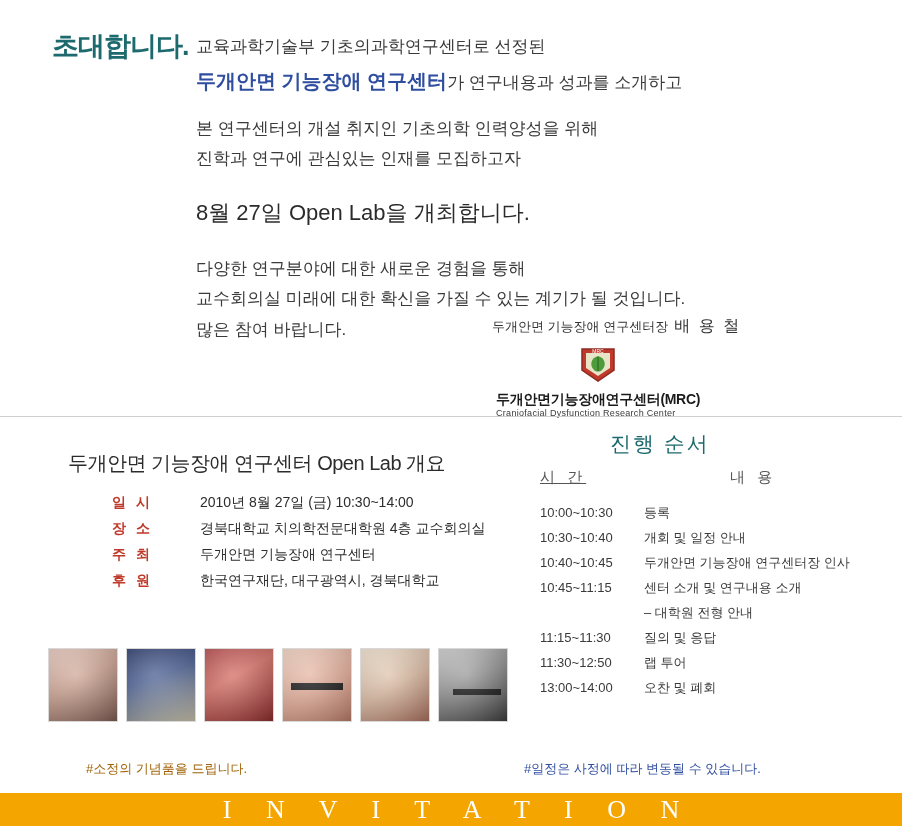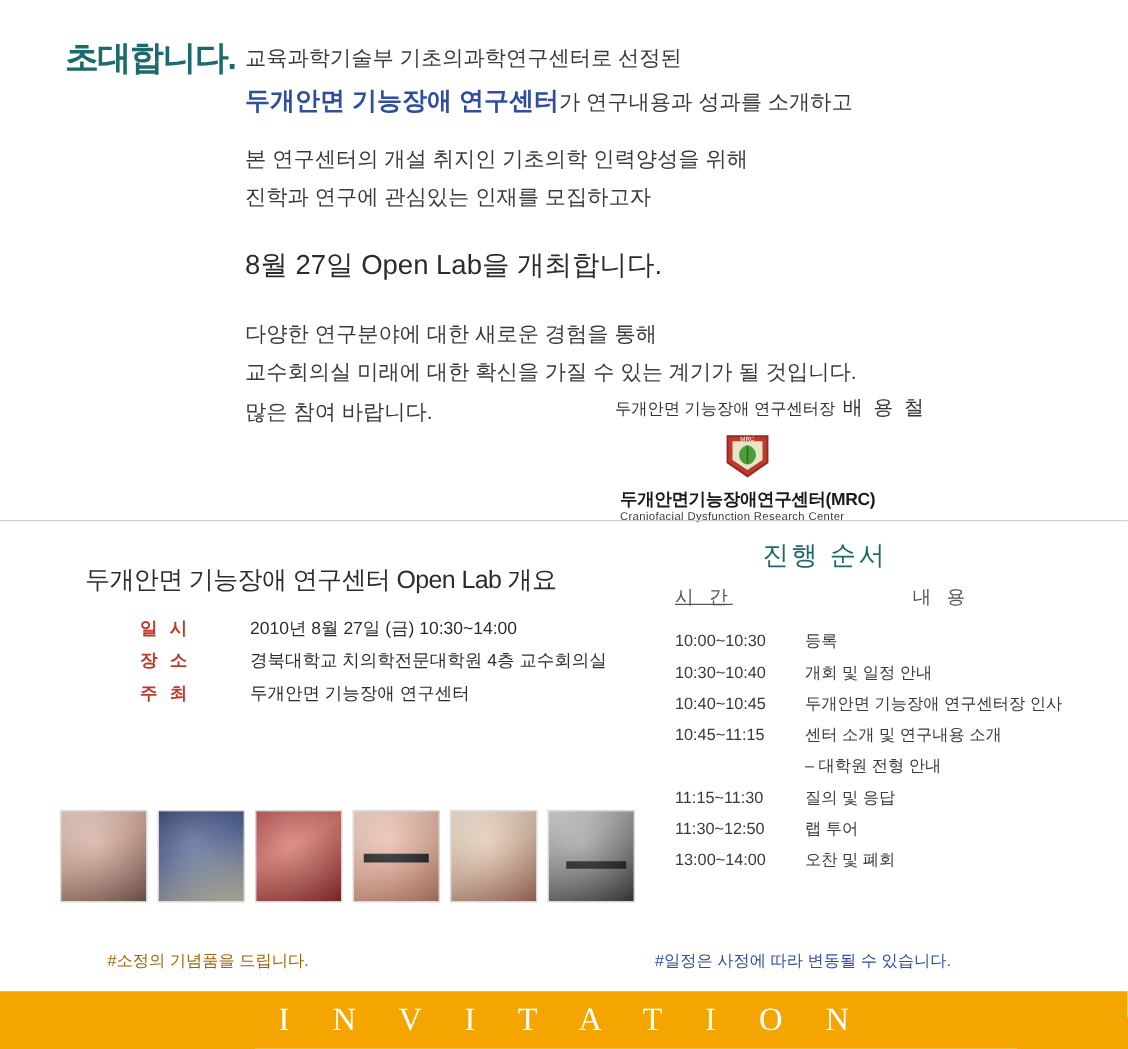--- a/index.html
+++ b/index.html
@@ -248,21 +248,21 @@
     font-size: 13px;
     color: #2f4ea0;
   }
 
   
   .band {
     position: absolute;
     left: 0;
     top: 793px;
     width: 902px;
-    height: 46px;
+    height: 33px;
     background: #f5a500;
     display: flex;
     align-items: center;
     justify-content: center;
   }
   .band-text {
     font-family: "Liberation Serif", serif;
     font-size: 26px;
     color: #ffffff;
     letter-spacing: 14px;
@@ -331,20 +331,24 @@
         <td class="info-value">2010년 8월 27일 (금) 10:30~14:00</td>
       </tr>
       <tr>
         <td class="info-label">장    소</td>
         <td class="info-value">경북대학교 치의학전문대학원 4층 교수회의실</td>
       </tr>
       <tr>
         <td class="info-label">주    최</td>
         <td class="info-value">두개안면 기능장애 연구센터</td>
       </tr>
+      <tr>
+        <td class="info-label">후    원</td>
+        <td class="info-value">한국연구재단, 대구광역시, 경북대학교</td>
+      </tr>
     </tbody>
   </table>
 
   <div class="photos">
     <div class="photo p1">
         <div class="tint"></div>
       </div>
     <div class="photo p2">
         <div class="tint"></div>
       </div>

